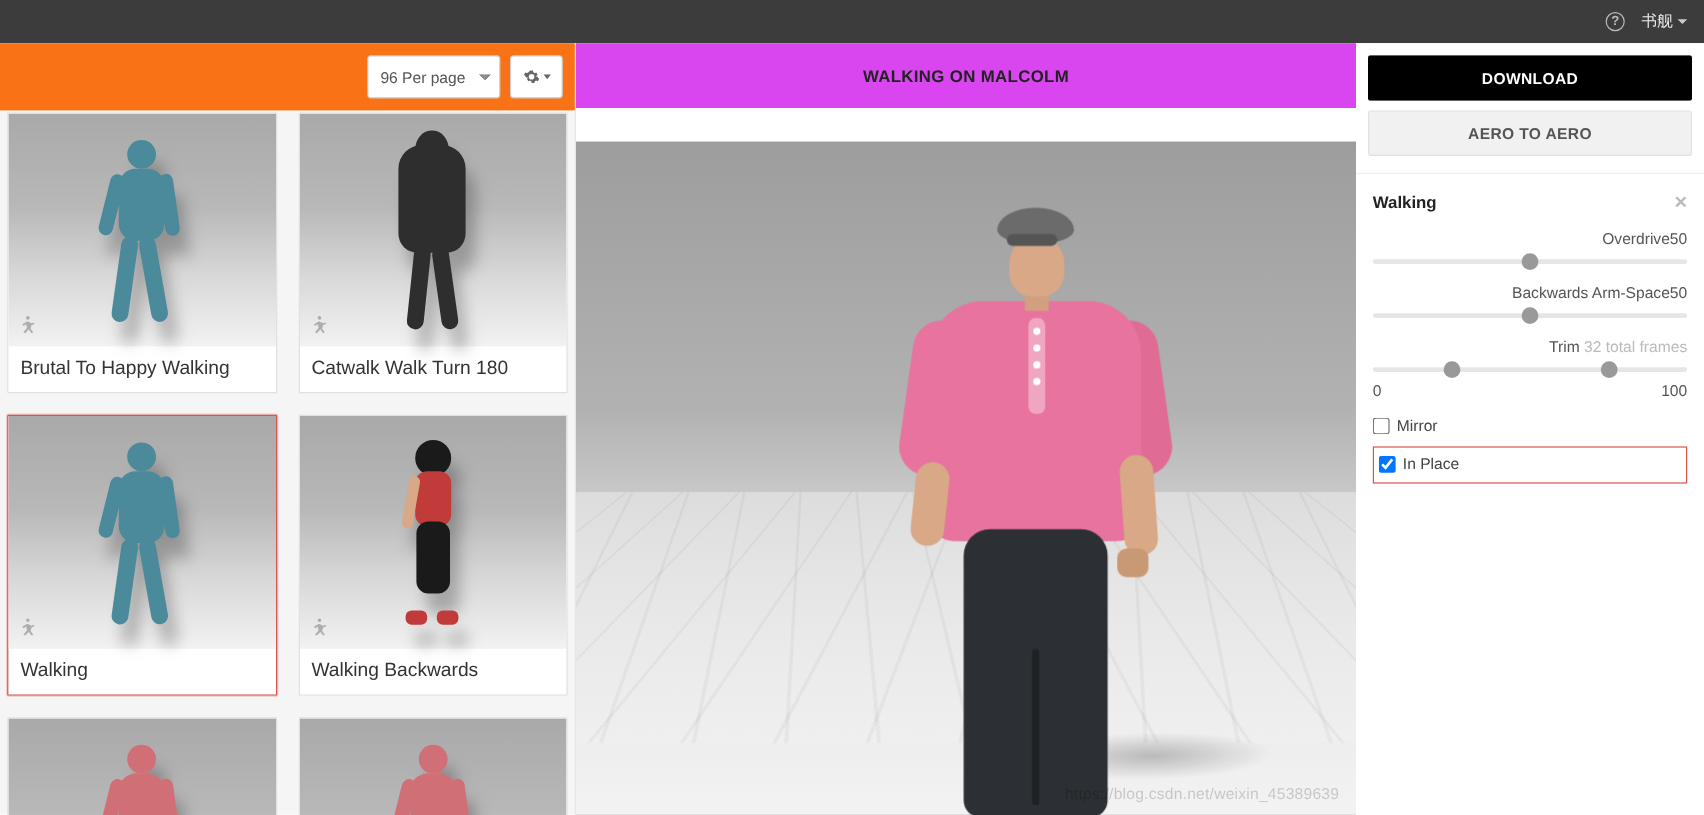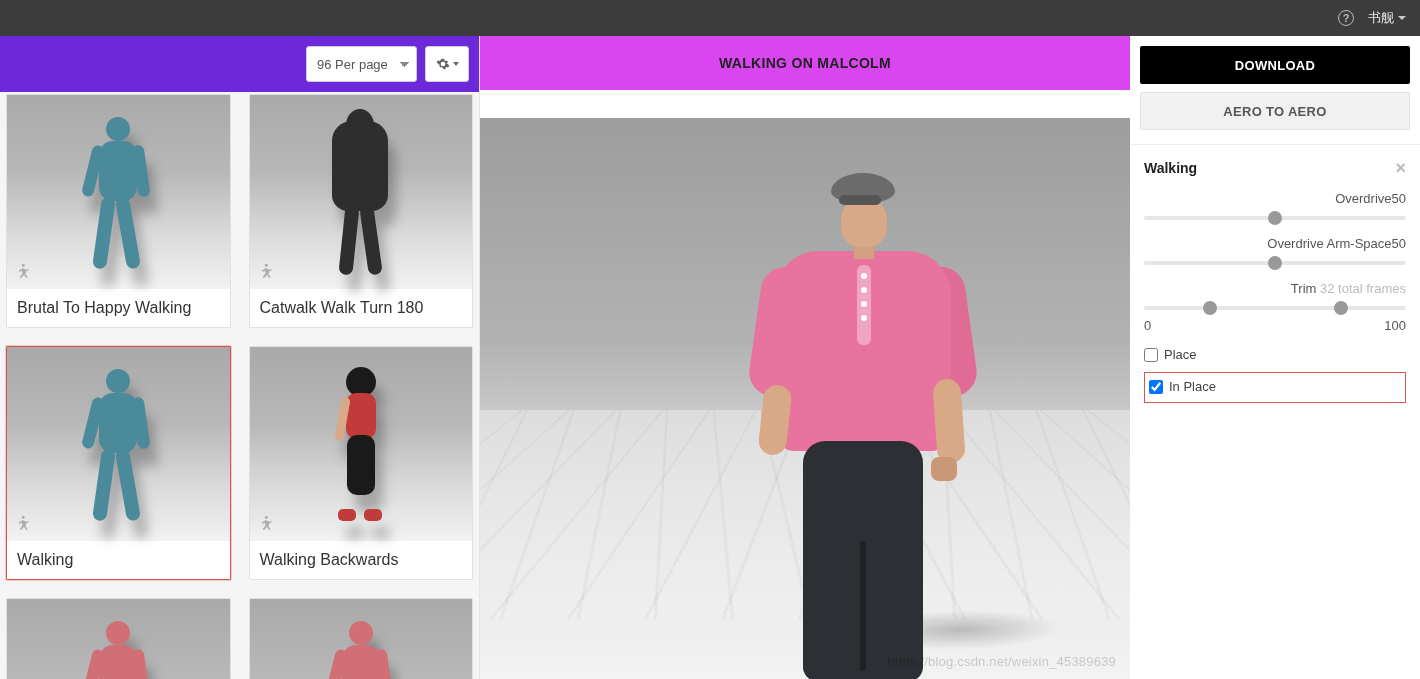--- a/index.html
+++ b/index.html
@@ -7,21 +7,21 @@
   
   .topbar { height: 36px; background: #3c3c3c; display: flex; align-items: center; justify-content: flex-end; padding: 0 14px; gap: 14px; color: #ddd; font-size: 13px; }
   .topbar .help-ic { width: 16px; height: 16px; border: 1.5px solid #bbb; border-radius: 50%; display: flex; align-items: center; justify-content: center; font-size: 11px; color: #bbb; font-weight: bold; cursor: pointer;}
   .topbar .user { color: #e8e8e8; display:flex; align-items:center; gap:4px; cursor:pointer;}
   .topbar .caret { width:0;height:0;border-left:4px solid transparent;border-right:4px solid transparent;border-top:4px solid #ccc;}
   
   .main { display: flex; height: calc(100% - 36px); }
   
   
   .left-panel { width: 480px; background: #f5f5f5; position: relative; display: flex; flex-direction: column; border-right: 1px solid #e5e5e5;}
-  .left-toolbar { padding: 10px 10px 10px 0; display: flex; justify-content: flex-end; gap: 8px; background: #6d28d9;}
+  .left-toolbar { padding: 10px 10px 10px 0; display: flex; justify-content: flex-end; gap: 8px; background: #f97316;}
   .select-pp { height: 36px; border: 1px solid #ccc; border-radius: 3px; padding: 0 28px 0 10px; background: #fff; color: #555; font-size: 13px; appearance: none; cursor:pointer; background-image: linear-gradient(45deg, transparent 50%, #888 50%), linear-gradient(135deg, #888 50%, transparent 50%); background-position: right 12px center, right 7px center; background-size: 5px 5px, 5px 5px; background-repeat: no-repeat;}
   .gear-btn { width: 44px; height: 36px; border: 1px solid #ccc; border-radius: 3px; background: #fff; display:flex; align-items:center; justify-content:center; gap:3px; cursor:pointer;}
   .gear-btn svg {width:14px;height:14px;}
   .gear-btn .sm-caret { width:0;height:0;border-left:3px solid transparent;border-right:3px solid transparent;border-top:4px solid #666;}
   
   .grid-wrap { flex: 1; overflow-y: auto; padding: 2px 6px 6px 6px;}
   .grid { display: grid; grid-template-columns: repeat(2, 1fr); gap: 18px; padding: 0 0 6px 0;}
   .card { background: #fff; border: 1px solid #e0e0e0; border-radius: 1px; overflow: hidden; display: flex; flex-direction: column; cursor:pointer;}
   .card.selected { border: 1px solid #d9534f; box-shadow: 0 0 0 1px rgba(217,83,79,.25);}
   .thumb { height: 194px; background: linear-gradient(to bottom, #a9a9a9 0%, #b8b8b8 40%, #d8d8d8 70%, #f2f2f2 100%); position: relative; display:flex; align-items:center; justify-content:center;}
@@ -264,21 +264,21 @@
           <span>50</span>
         </div>
         <div class="slider">
             <div class="track"></div>
             <div class="thumb-dot" style="left:calc(50% - 7px)"></div>
           </div>
       </div>
 
       <div class="prop-row">
         <div class="prop-label">
-          <span>Overdrive Arm-Space</span>
+          <span>Backwards Arm-Space</span>
           <span>50</span>
         </div>
         <div class="slider">
             <div class="track"></div>
             <div class="thumb-dot" style="left:calc(50% - 7px)"></div>
           </div>
       </div>
 
       <div class="prop-row">
         <div class="prop-label">
@@ -293,21 +293,21 @@
           <div class="thumb-dot" style="left:calc(75% - 7px)"></div>
         </div>
         <div class="trim-values">
           <span>0</span>
           <span>100</span>
         </div>
       </div>
 
       <label class="check-row">
         <input type="checkbox" style="">
-        <span>Place</span>
+        <span>Mirror</span>
       </label>
 
       <div class="highlight-box" style="margin-top:10px;">
         <label class="check-row" style="margin-top:0">
           <input type="checkbox" checked="" style="">
           <span>In Place</span>
         </label>
       </div>
     </div>
   </div>

